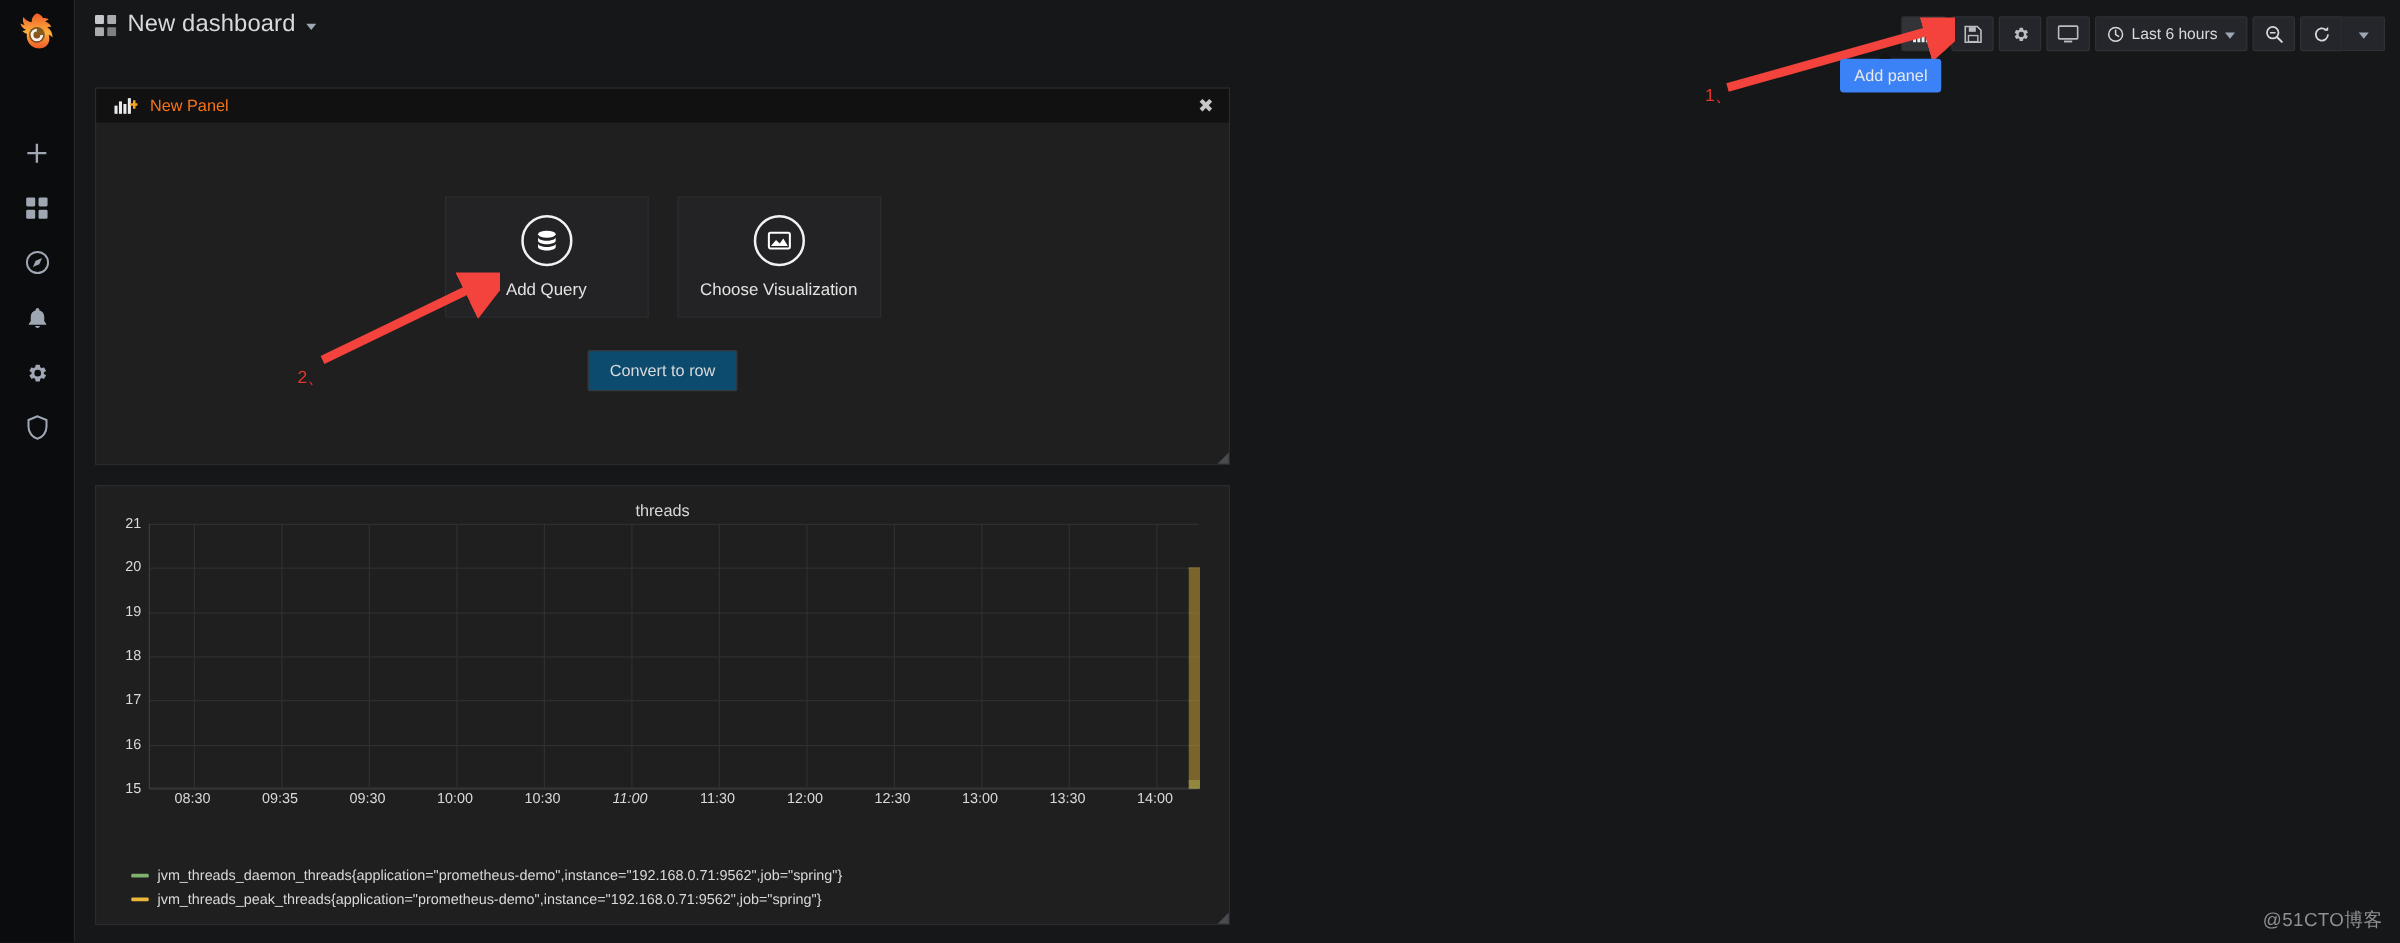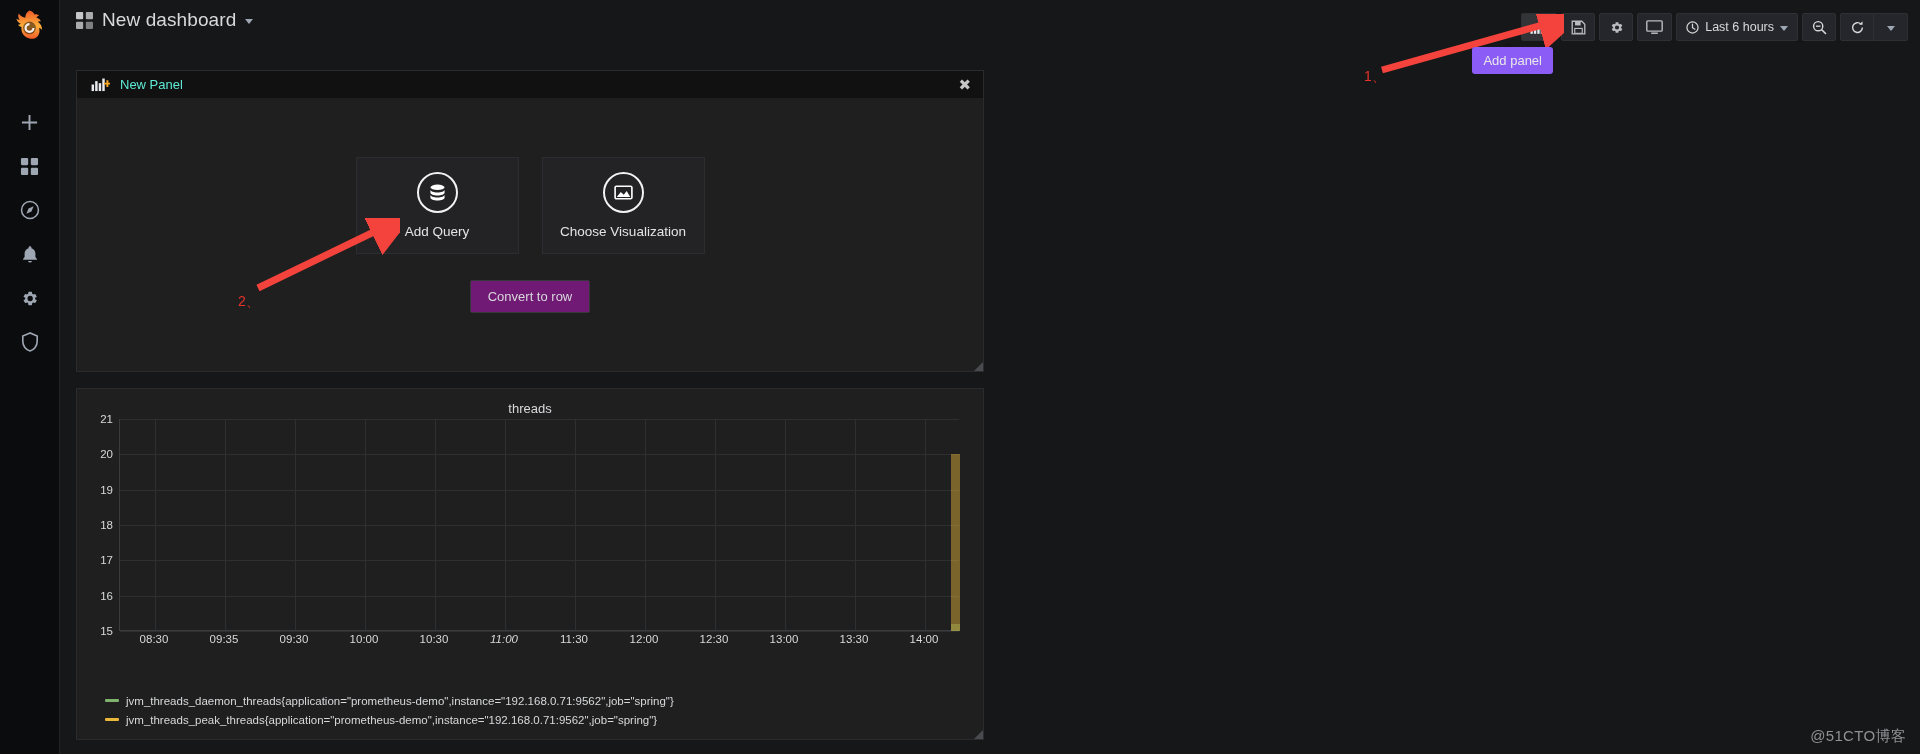--- a/index.html
+++ b/index.html
@@ -74,21 +74,21 @@
     padding: 0 9px; color: #d8d9da; font-size: 12.5px;
     cursor: pointer; white-space: nowrap;
   }
   .tb-group { display: flex; align-items: center; }
   .tb-group .tb-btn:first-child { border-top-right-radius:0; border-bottom-right-radius:0; }
   .tb-group .tb-btn:last-child  { border-top-left-radius:0; border-bottom-left-radius:0; border-left:none; }
 
   
   #addpanel-tip {
     position: absolute; top: 47px; right: 367px;
-    background: #8b5cf6; color: #e8e8e8;
+    background: #3b82f6; color: #e8e8e8;
     font-size: 13px; padding: 6px 11px; border-radius: 3px;
     white-space: nowrap; z-index: 30;
   }
   #addpanel-tip:before {
     content: ""; position: absolute; top: -5px; left: 31px;
     border-left: 5px solid transparent; border-right: 5px solid transparent;
     border-bottom: 5px solid #141414;
   }
 
   
@@ -96,21 +96,21 @@
     position: absolute; left: 76px; top: 70px;
     width: 908px; height: 302px;
     background: #1f1f20;
     border: 1px solid #2a2b2e;
   }
   #newpanel-header {
     height: 27px; background: #111112;
     display: flex; align-items: center; gap: 10px;
     padding-left: 14px; position: relative;
   }
-  #newpanel-title { font-size: 13px; color: #5eead4; }
+  #newpanel-title { font-size: 13px; color: #f97316; }
   #newpanel-close {
     position: absolute; right: 12px; top: 50%; transform: translateY(-50%);
     color: #c7c7c7; font-size: 15px; line-height: 1; cursor: pointer;
     font-family: "DejaVu Sans", sans-serif;
   }
   #newpanel-body {
     height: 273px; display: flex; flex-direction: column;
     align-items: center; justify-content: center; gap: 0;
   }
   #option-cards { display: flex; gap: 23px; }
@@ -123,21 +123,21 @@
   }
   .opt-ring {
     width: 41px; height: 41px; border-radius: 50%;
     border: 2.5px solid #f2f2f2;
     display: flex; align-items: center; justify-content: center;
     color: #f2f2f2;
   }
   .opt-label { font-size: 13.5px; color: #e3e3e3; }
   #convert-row-btn {
     margin-top: 26px;
-    background: #701a75; border: 1px solid #37383b; border-radius: 2px;
+    background: #0c4a6e; border: 1px solid #37383b; border-radius: 2px;
     color: #d8d9da; font-size: 13px;
     padding: 8px 17px; cursor: pointer;
     font-family: "Liberation Sans", sans-serif;
   }
   #newpanel-resize {
     position: absolute; right: 0; bottom: 0;
     width: 0; height: 0;
     border-left: 9px solid transparent;
     border-bottom: 9px solid #4a4b4f;
   }

